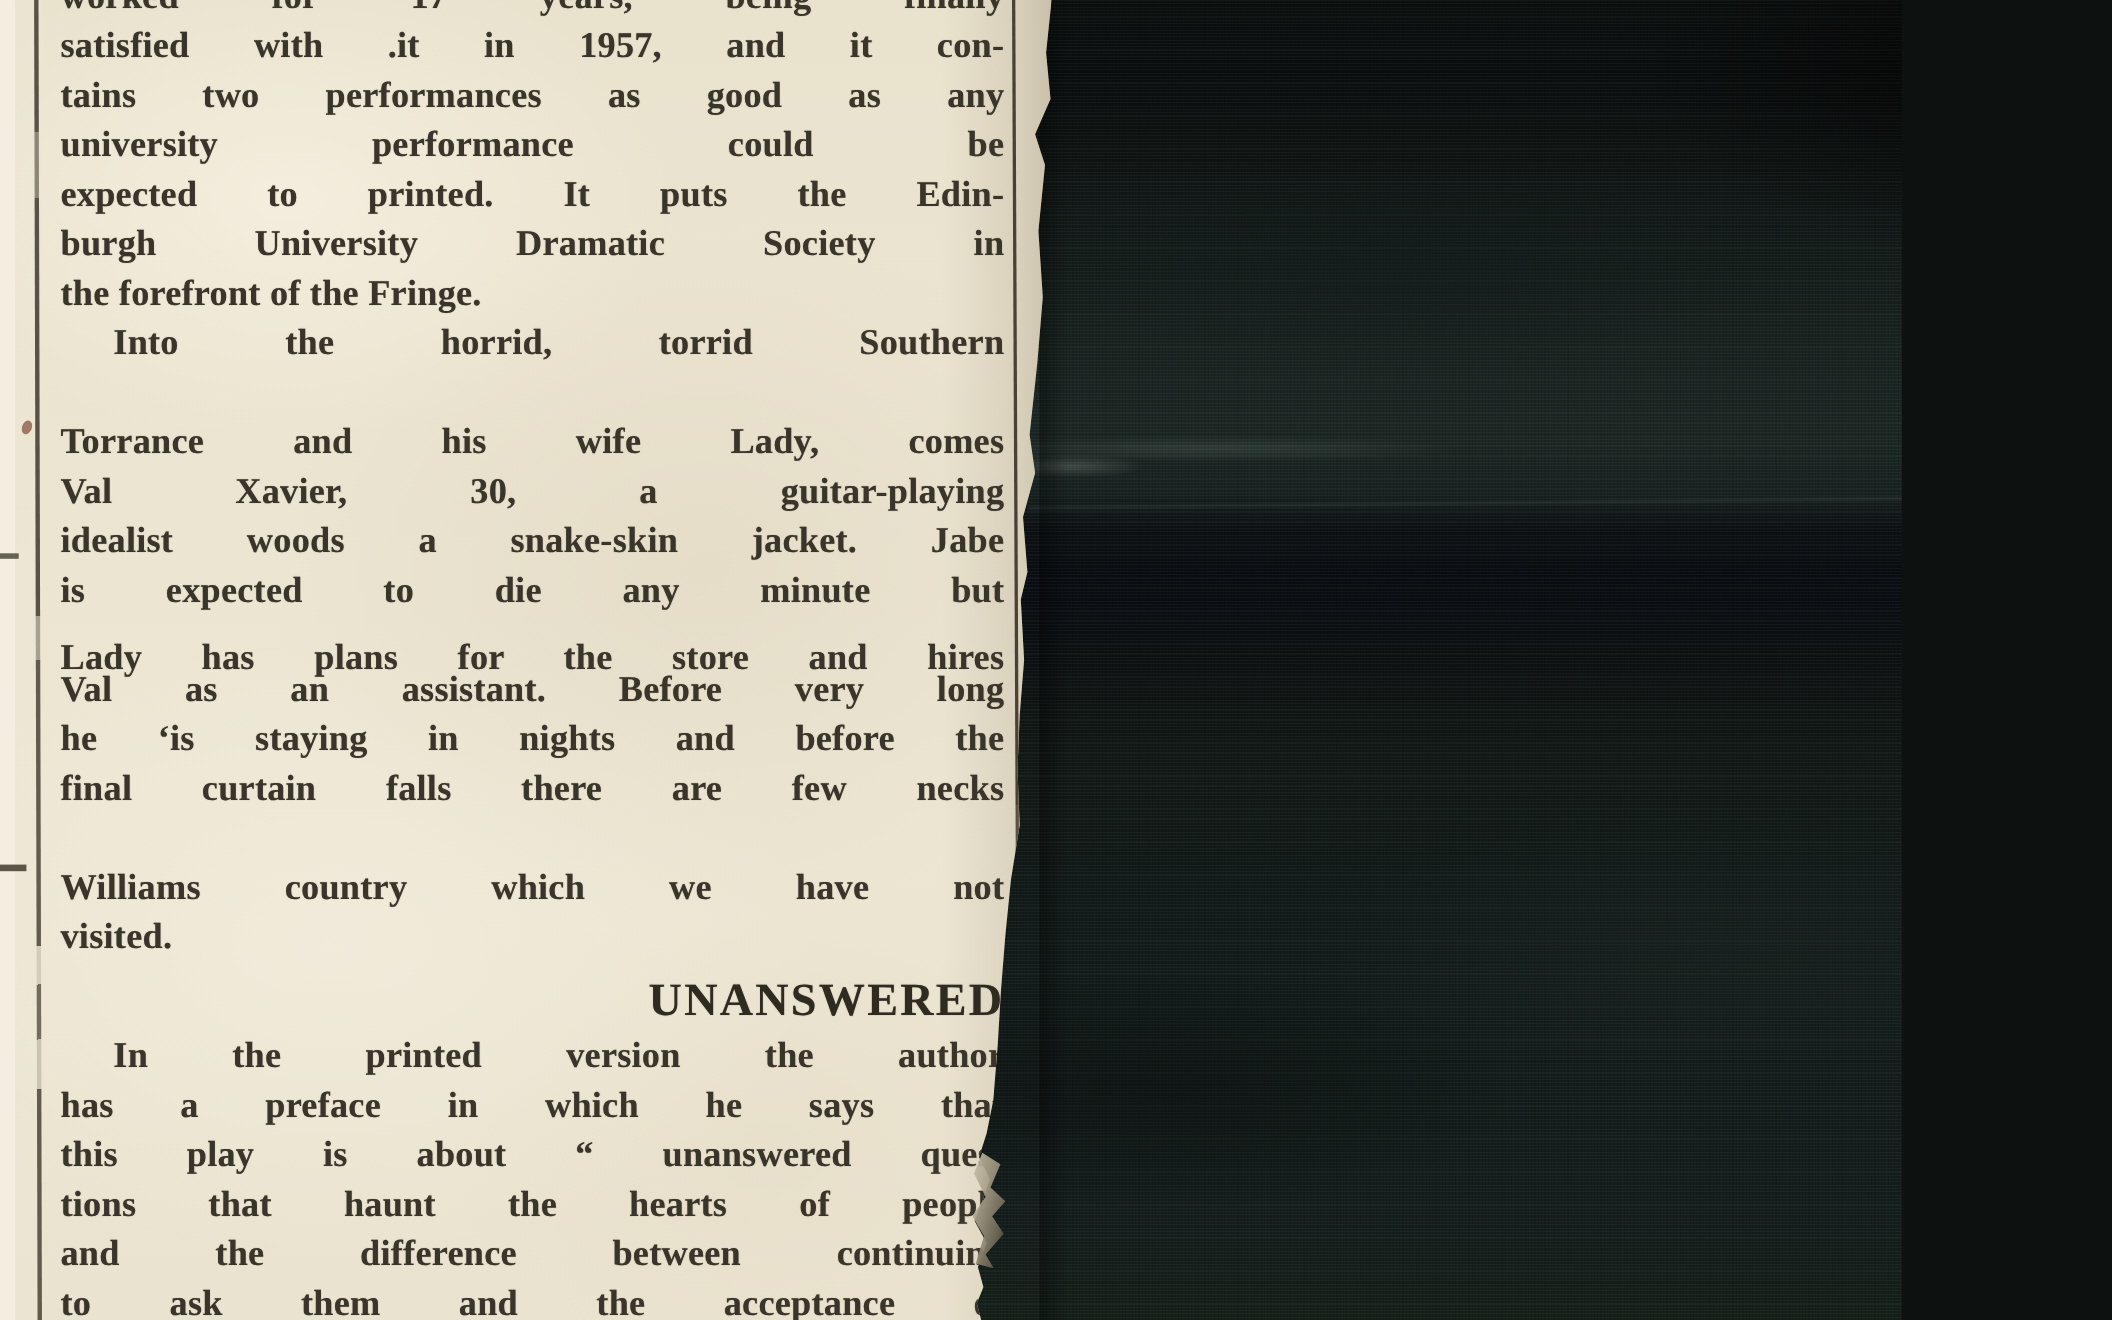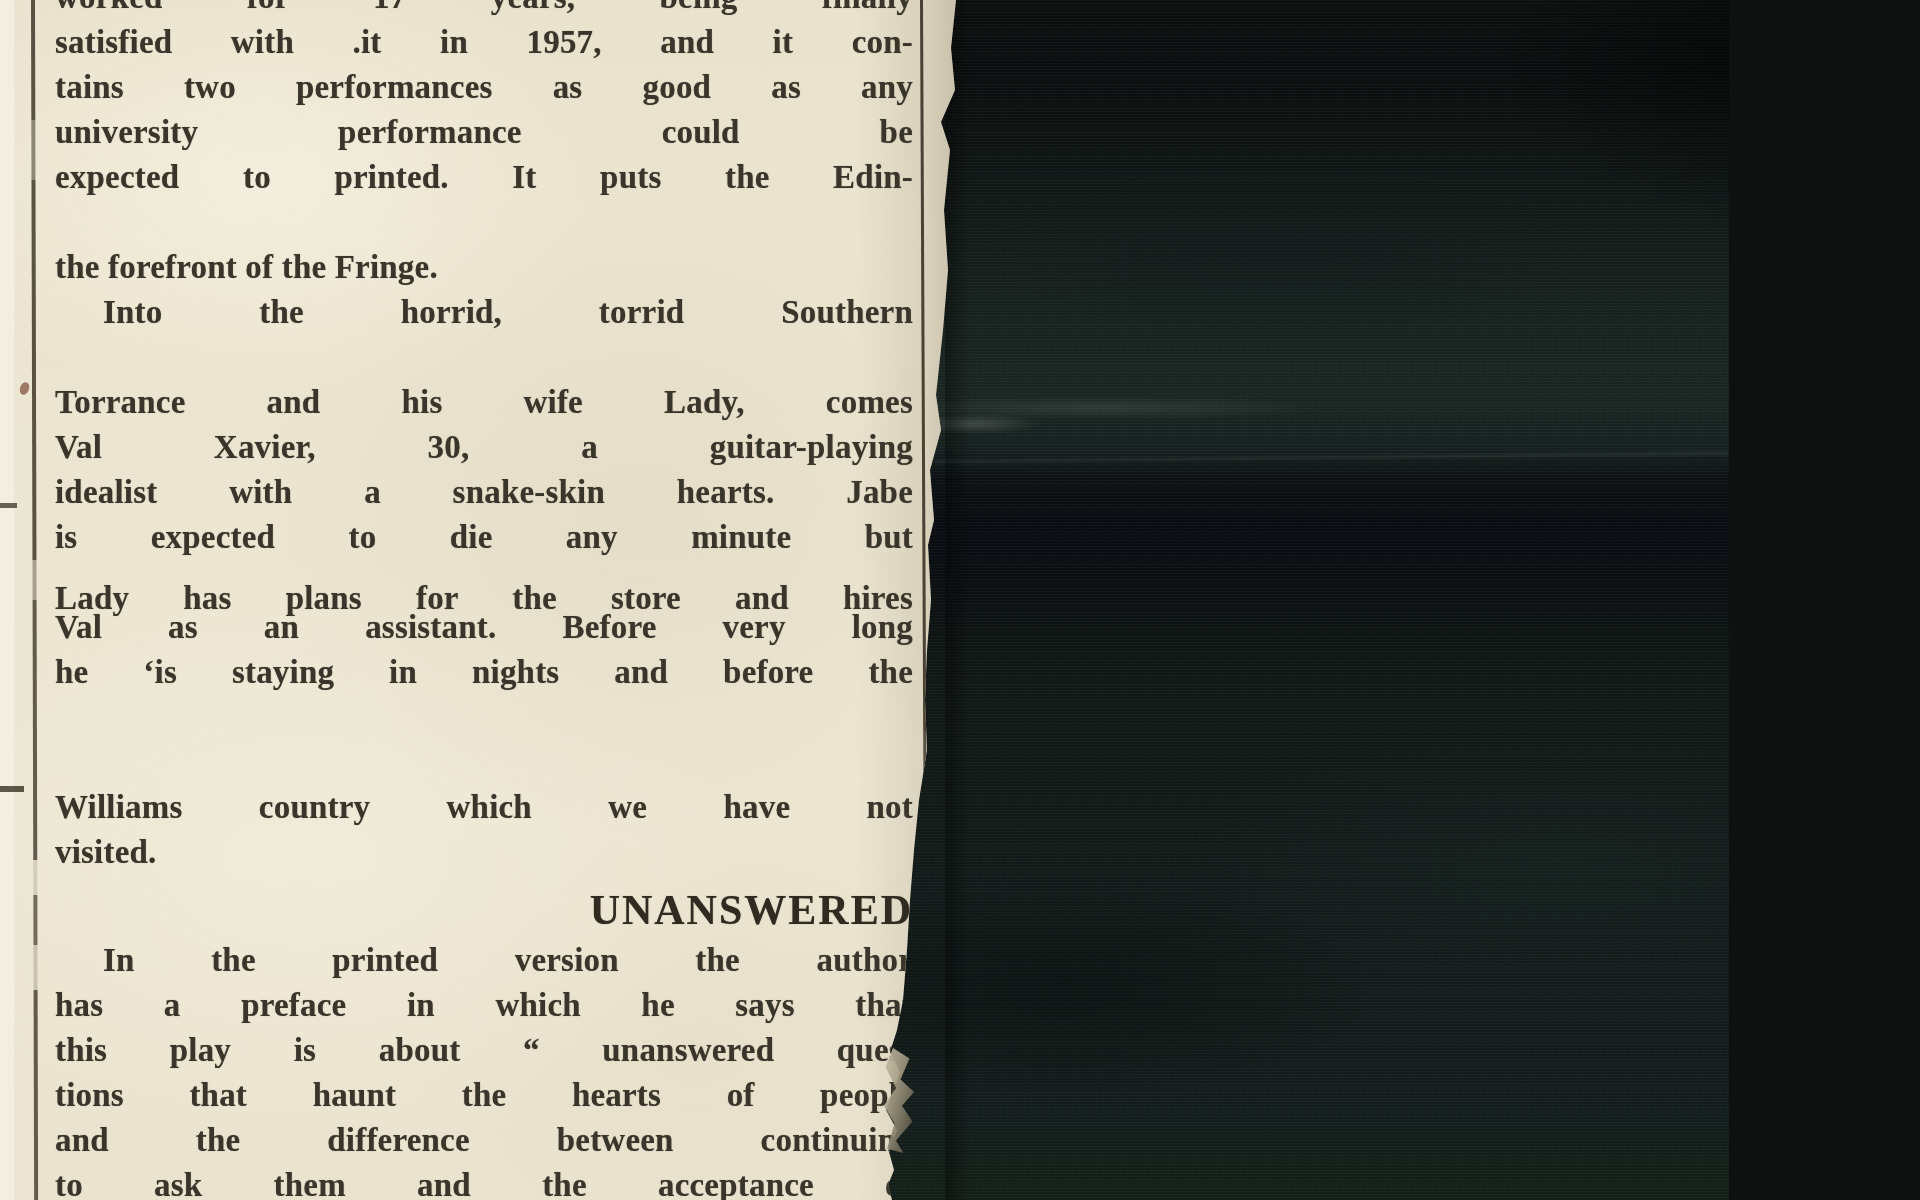--- a/index.html
+++ b/index.html
@@ -114,29 +114,31 @@
   <div class="paper">
     <div class="rule-left"></div>
     <div class="rule-right"></div>
 
     <div class="col" id="col1">
         <div class="tline" style="top: -25px;">worked for 17 years, being finally</div>
         <div class="tline" style="top: 20px;">satisfied with .it in 1957, and it con-</div>
         <div class="tline" style="top: 65px;">tains two performances as good as any</div>
         <div class="tline" style="top: 110px;">university performance could be</div>
         <div class="tline" style="top: 155px;">expected to printed. It puts the Edin-</div>
+        <div class="tline" style="top: 200px;">burgh University Dramatic Society in</div>
         <div class="tline end" style="top: 245px;">the forefront of the Fringe.</div>
         <div class="tline indent" style="top: 290px;">Into the horrid, torrid Southern</div>
         <div class="tline" style="top: 380px;">Torrance and his wife Lady, comes</div>
         <div class="tline" style="top: 425px;">Val Xavier, 30, a guitar-playing</div>
-        <div class="tline" style="top: 470px;">idealist with a snake-skin hearts. Jabe</div>
+        <div class="tline" style="top: 470px;">idealist woods a snake-skin jacket. Jabe</div>
         <div class="tline" style="top: 515px;">is expected to die any minute but</div>
         <div class="tline" style="top: 576px;">Lady has plans for the store and hires</div>
         <div class="tline" style="top: 605px;">Val as an assistant. Before very long</div>
         <div class="tline" style="top: 650px;">he ‘is staying in nights and before the</div>
+        <div class="tline" style="top: 695px;">final curtain falls there are few necks</div>
         <div class="tline" style="top: 785px;">Williams country which we have not</div>
         <div class="tline end" style="top: 830px;">visited.</div>
       </div>
 
     <h2 class="heading">UNANSWERED</h2>
 
     <div class="col" id="col2">
         <div class="tline indent" style="top: 938px;">In the printed version the author</div>
         <div class="tline" style="top: 983px;">has a preface in which he says that</div>
         <div class="tline" style="top: 1028px;">this play is about “ unanswered ques-</div>

